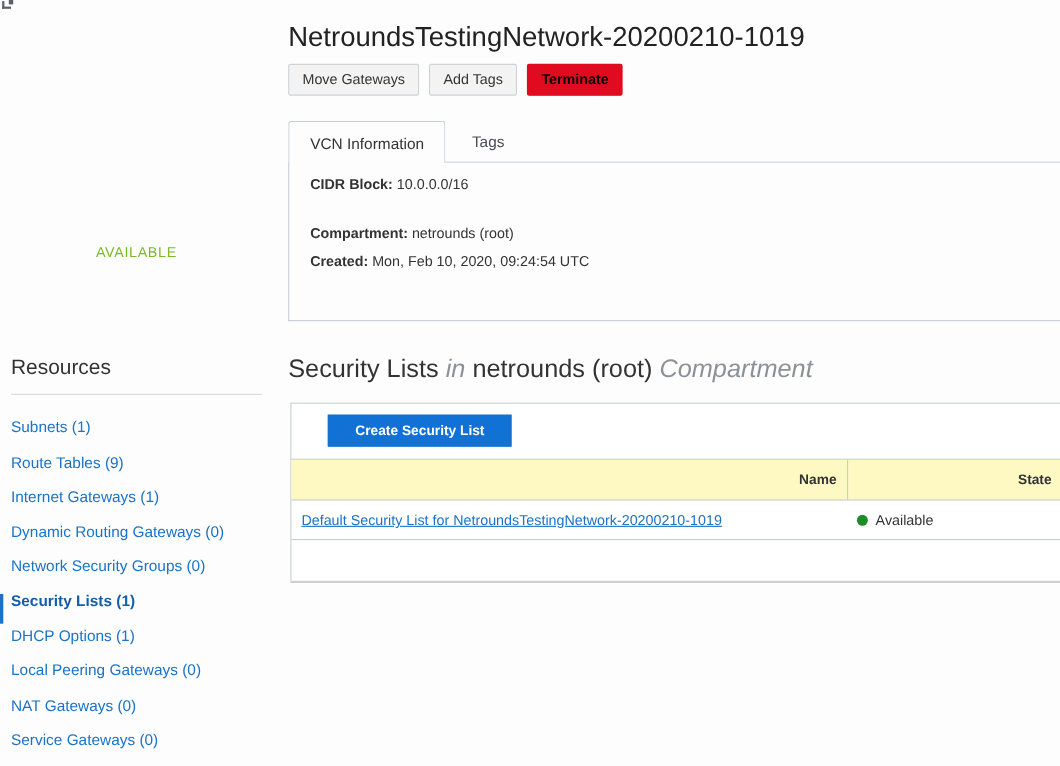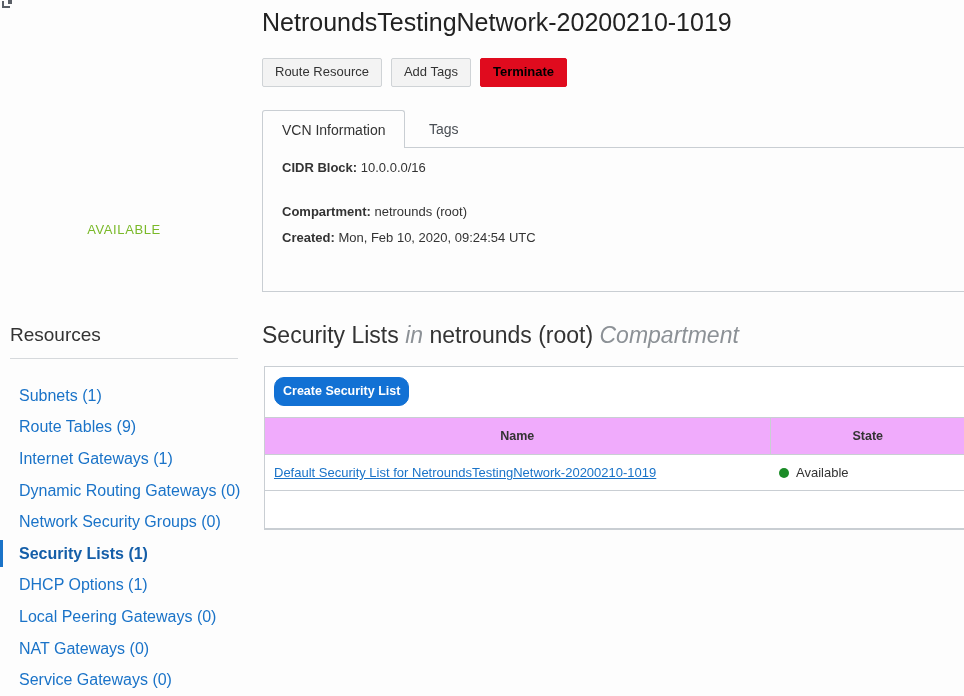--- a/index.html
+++ b/index.html
@@ -48,35 +48,35 @@
   .resources-title {
     position: absolute; left: 10px; top: 324px;
     font-size: 19px; color: #333; font-weight: normal;
   }
   .resources-divider {
     position: absolute; left: 10px; top: 358px; width: 228px;
     height: 1px; background: #d6d9dc;
   }
   .res-list { position: absolute; left: 0; top: 380px; width: 248px; }
   .res-item {
-    position: relative; height: 31.6px; padding-left: 19px;
-    display: flex; align-items: center;
-    font-size: 16px; color: #1a73c8; cursor: pointer; white-space: nowrap;
+    position: relative; height: 31.6px; padding-left: 10px;
+    display: flex; align-items: flex-start;
+    font-size: 14px; color: #1a73c8; cursor: pointer; white-space: nowrap;
   }
   .res-item.selected { color: #145ea8; font-weight: bold; }
   .res-item.selected::before {
     content: ""; position: absolute; left: 0; top: 2px;
     width: 3px; height: 27px; background: #1a73c8;
   }
 
   
   .main-col { position: absolute; left: 262px; top: 0; right: 0; height: 696px; }
 
   .page-title {
-    position: absolute; left: 0; top: 8px;
+    position: absolute; left: 0; top: 20px;
     font-size: 25px; font-weight: normal; color: #222; white-space: nowrap;
   }
 
   .action-bar { position: absolute; left: 0; top: 58px; display: flex; gap: 9px; }
   .btn {
     font-family: "Liberation Sans", sans-serif;
     font-size: 13px; padding: 6px 12px 7px; border-radius: 2px;
     cursor: pointer; white-space: nowrap; line-height: 1.1;
   }
   .btn-secondary { background: #f3f3f3; border: 1px solid #cfd3d6; color: #333; }
@@ -119,29 +119,30 @@
   .section-heading .muted { color: #8c9196; font-style: italic; }
 
   
   .table-card {
     position: absolute; left: 2px; top: 366px; width: 702px;
     border: 1px solid #c9ced3; background: #fff;
   }
   .table-toolbar { padding: 10px 9px 11px; }
   .btn-primary {
     background: #1271d4; border: 1px solid #1271d4; color: #fff;
-    font-weight: bold; font-size: 12.5px; padding: 6px 8px 7px;
-    border-radius: 10px; cursor: pointer;
+    font-weight: bold; font-size: 12.5px; padding: 6px 24px 7px;
+    border-radius: 0; cursor: pointer;
     font-family: "Liberation Sans", sans-serif;
+    margin-left: 24px;
   }
   .data-table { width: 100%; border-collapse: collapse; }
   .data-table th {
-    text-align: center; font-size: 12.5px; font-weight: bold; color: #333;
+    text-align: right; font-size: 12.5px; font-weight: bold; color: #333;
     padding: 11px 9px; border-top: 1px solid #c9ced3;
-    border-bottom: 1px solid #c9ced3; background: #f0abfc;
+    border-bottom: 1px solid #c9ced3; background: #fef9c3;
   }
   .data-table th.col-state { border-left: 1px solid #c9ced3; width: 195px; }
   .data-table td {
     font-size: 13px; padding: 10px 9px; border-bottom: 1px solid #c9ced3;
     vertical-align: middle;
   }
   .row-link { color: #1a73c8; text-decoration: underline; cursor: pointer; }
   .state-cell { display: flex; align-items: center; gap: 7px; color: #333; }
   .dot { width: 10px; height: 10px; border-radius: 50%; background: #1b8c27; flex: none; }
   .empty-row td { height: 38px; border-bottom: 1px solid #c9ced3; }
@@ -192,21 +193,21 @@
         <span>Service Gateways (0)</span>
       </div>
     </div>
   </div>
 
   <div class="main-col">
 
     <div class="page-title">NetroundsTestingNetwork-20200210-1019</div>
 
     <div class="action-bar">
-      <button class="btn btn-secondary">Route Resource</button>
+      <button class="btn btn-secondary">Move Gateways</button>
       <button class="btn btn-secondary">Add Tags</button>
       <button class="btn btn-danger">Terminate</button>
     </div>
 
     <div class="tab-strip">
       <div class="tab tab-active">
         <span>VCN Information</span>
       </div>
       <div class="tab tab-inactive">
         <span>Tags</span>

